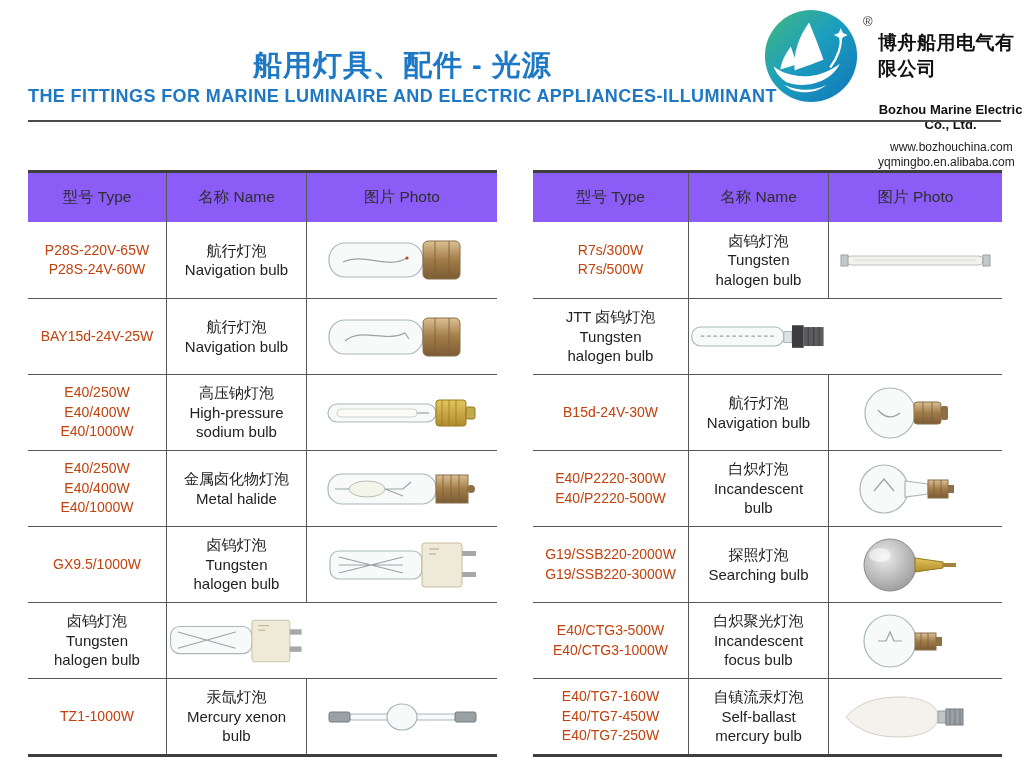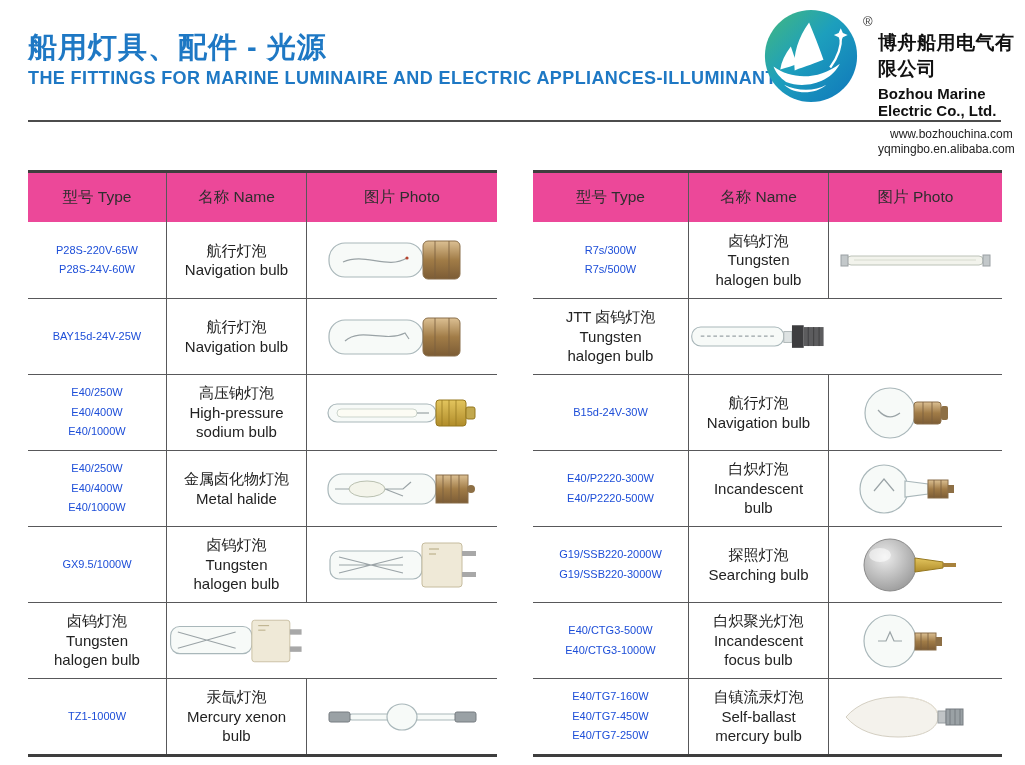--- a/index.html
+++ b/index.html
@@ -1,47 +1,47 @@
 <!DOCTYPE html>
 <html><head>
 <meta charset="utf-8">
 <style>
   html,body{margin:0;padding:0;background:#ffffff;}
   body{width:1025px;height:765px;font-family:"Liberation Sans","DejaVu Sans",sans-serif;}
   .page{position:relative;width:1025px;height:765px;background:#fff;overflow:hidden;}
 
   
-  .titleblock{position:absolute;left:28px;top:30px;}
+  .titleblock{position:absolute;left:28px;top:48px;text-align:center;}
   .title-zh{margin:0;font-size:29px;font-weight:bold;color:#1e78c4;letter-spacing:1px;line-height:34px;}
   .title-en{margin:4px 0 0 0;font-size:18px;font-weight:bold;color:#1e78c4;letter-spacing:.4px;line-height:20px;}
   .hrule{position:absolute;left:28px;top:120px;width:973px;height:2px;background:#4c4c4c;}
 
   .brand{position:absolute;left:760px;top:5px;width:260px;height:110px;}
   .brand-logo{position:absolute;left:3px;top:3px;width:96px;height:96px;}
   .regmark{position:absolute;left:103px;top:9px;font-size:13px;color:#3a3a3a;}
   .brand-text{position:absolute;left:118px;top:25px;width:145px;}
   .brand-zh{font-size:19px;font-weight:bold;color:#111111;letter-spacing:.5px;}
-  .brand-en{font-size:15px;font-weight:bold;color:#111111;margin-top:3px;}
+  .brand-en{font-size:13px;font-weight:bold;color:#111111;margin-top:20px;text-align:center;}
   .brand-url{font-size:12px;color:#222222;margin-top:8px;line-height:14px;margin-left:12px;}
   .brand-url2{font-size:12px;color:#222222;margin-top:1px;line-height:14px;}
 
   
   .cat-table{position:absolute;top:170px;border-top:3px solid #3e3e3e;border-bottom:3px solid #3e3e3e;background:#fff;}
   .cat-table.left{left:28px;width:469px;}
   .cat-table.right{left:533px;width:469px;}
   .trow{display:grid;box-sizing:border-box;}
   .left .trow{grid-template-columns:139px 140px 190px;}
   .right .trow{grid-template-columns:156px 140px 173px;}
-  .hrow{height:49px;background:#ec4899;}
+  .hrow{height:49px;background:#8b5cf6;}
   .brow{height:76px;}
   .brow + .brow{border-top:1px solid #58585a;}
   .cell{display:flex;align-items:center;justify-content:center;text-align:center;box-sizing:border-box;}
   .cell:not(:last-child){border-right:1px solid #58585a;}
   .hcell{font-size:15.5px;color:#2e2e2e;font-weight:normal;}
-  .tcell{font-size:11px;color:#1d4ed8;line-height:19.5px;white-space:pre-line;}
+  .tcell{font-size:14px;color:#c2410c;line-height:19.5px;white-space:pre-line;}
   .ncell{font-size:15px;color:#222222;line-height:19.5px;white-space:pre-line;}
 
   .bulb{display:block;width:155px;height:56px;}
   .glass{fill:#f7faf8;stroke:#a9b7ba;stroke-width:1.2;}
   .wire{stroke:#9aa3a6;fill:none;stroke-width:1.2;}
   .ridge{stroke:#7a6140;stroke-width:1.5;opacity:.55;fill:none;}
   .defs-hidden{position:absolute;width:0;height:0;}
 </style>
 </head>
 <body>

